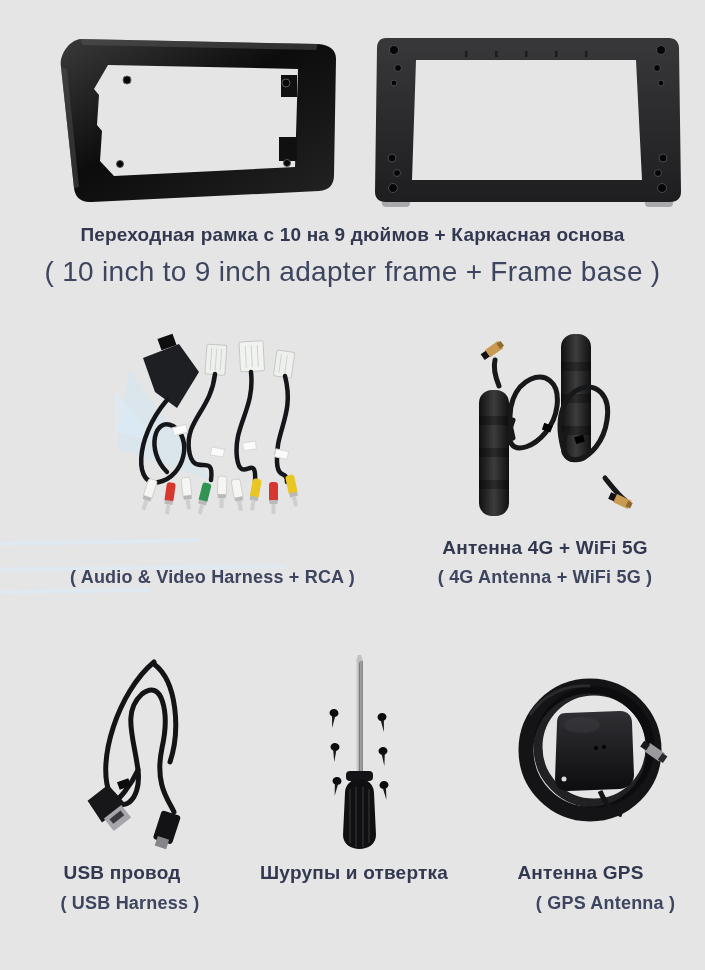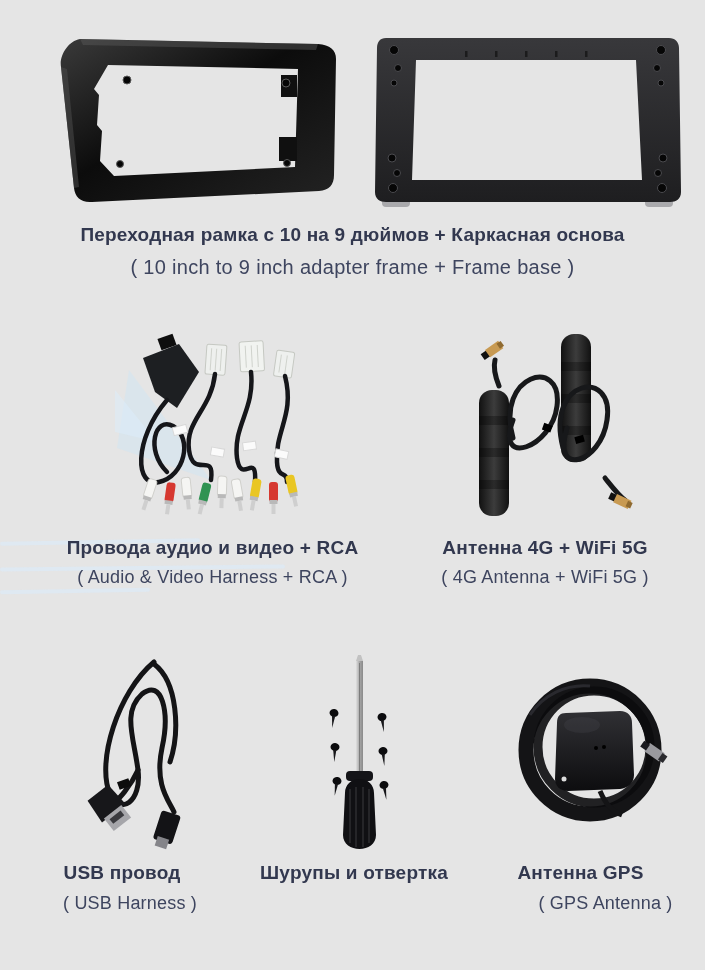--- a/index.html
+++ b/index.html
@@ -5,23 +5,23 @@
   html,body { margin:0; padding:0; background:#ffffff; }
   .canvas {
     position:relative; width:705px; height:970px; margin:0 auto;
     background:#e5e5e5; overflow:hidden;
     font-family:"Liberation Sans","DejaVu Sans",sans-serif;
     color:#333a55;
   }
   .abs { position:absolute; }
   .center { text-align:center; }
   .title-ru { font-size:19px; font-weight:bold; letter-spacing:.2px; color:#32384f; }
-  .title-en { font-size:20px; font-weight:normal; letter-spacing:.3px; color:#3e455f; }
+  .title-en { font-size:28px; font-weight:normal; letter-spacing:.3px; color:#3e455f; }
   .label-ru { font-size:19px; font-weight:bold; letter-spacing:.2px; color:#32384f; }
-  .label-en { font-size:18px; font-weight:normal; letter-spacing:.2px; color:#3e455f; }
+  .label-en { font-size:18px; font-weight:bold; letter-spacing:.2px; color:#3e455f; }
   .stripe { position:absolute; background:#dceaf6; opacity:.75; border-radius:2px; }
   svg { display:block; }
 </style>
 </head>
 <body>
 
 <div class="canvas">
 
   <svg class="abs" style="left:50px; top:33px;" width="300" height="172" viewBox="0 0 300 172" aria-label="adapter-frame-photo">
     <defs>
@@ -202,21 +202,20 @@
     </g>
     <g transform="translate(162,166) rotate(25)">
       <rect x="-6" y="1" width="8" height="7" fill="#111"></rect>
       <rect width="16" height="9" fill="#c89a52"></rect>
         <rect x="13" y="1.5" width="5" height="6" fill="#8f6a30"></rect>
     </g>
     <rect x="88" y="96" width="9" height="7" fill="#000" transform="rotate(20 92 99)"></rect>
     <rect x="120" y="108" width="9" height="7" fill="#000" transform="rotate(-15 124 111)"></rect>
   </svg>
 
-  <div class="abs center label-ru" style="left:15px; top:537px; width:395px;">Провода аудио и видео + RCA</div>
   <div class="abs center label-en" style="left:15px; top:567px; width:395px;">( Audio &amp; Video Harness + RCA )</div>
   <div class="abs center label-ru" style="left:400px; top:537px; width:290px;">Антенна 4G + WiFi 5G</div>
   <div class="abs center label-en" style="left:400px; top:567px; width:290px;">( 4G Antenna + WiFi 5G )</div>
 
   <svg class="abs" style="left:58px; top:652px;" width="165" height="200" viewBox="0 0 165 200" aria-label="usb-cable-photo">
     <g stroke="#141416" stroke-width="5" fill="none" stroke-linecap="round">
       <path d="M96,10 C60,40 38,110 52,142 C62,164 84,150 80,118 C76,86 64,60 84,42 C104,26 112,60 104,96 C96,134 112,150 116,160"></path>
       <path d="M96,12 C120,30 122,80 112,110"></path>
       <path d="M80,118 C70,140 55,152 48,160"></path>
     </g>

